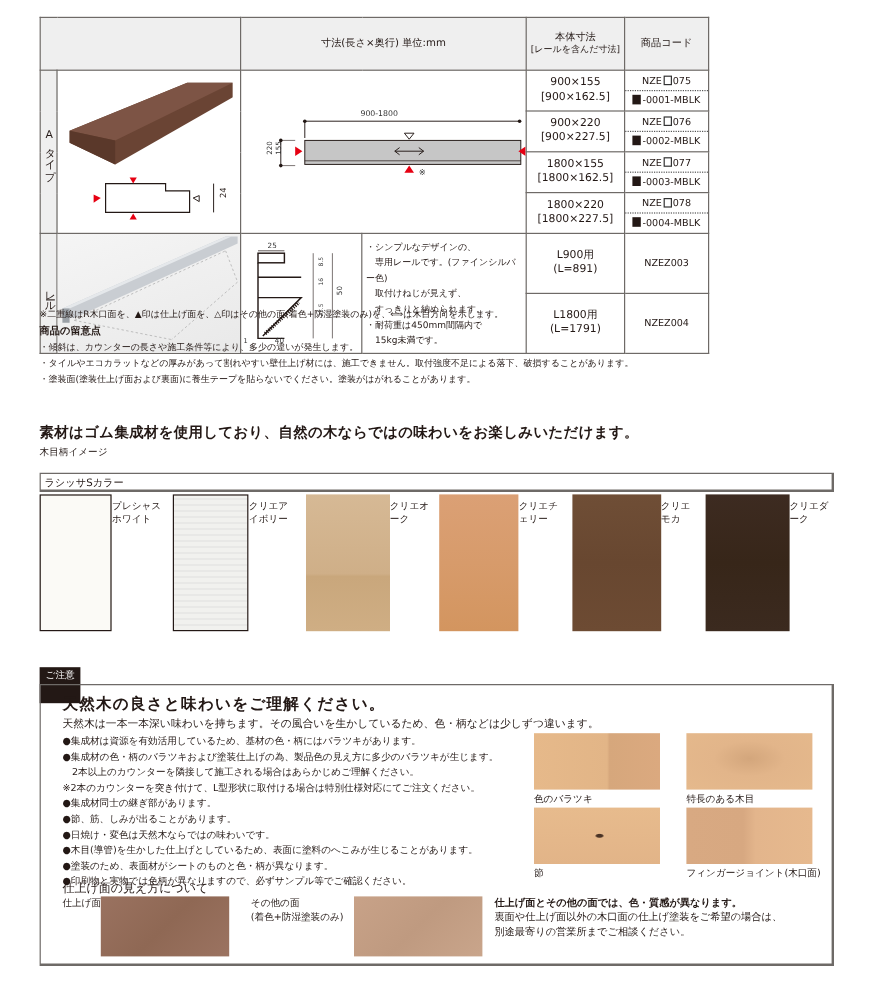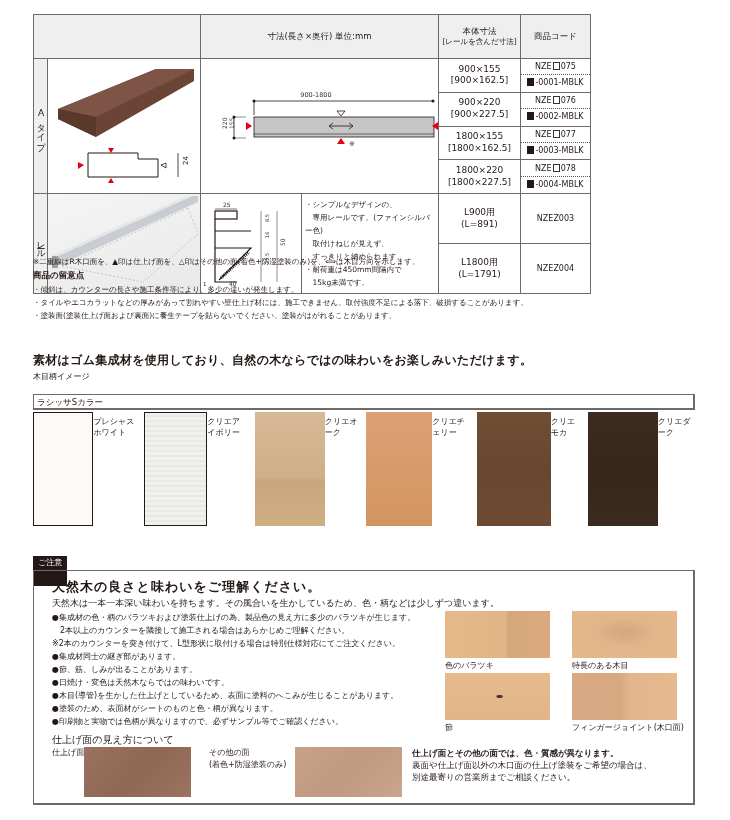--- a/index.html
+++ b/index.html
@@ -202,20 +202,21 @@
     <div class="box" style="background:linear-gradient(180deg,#3d2b21 0%,#372619 50%,#3b2a1f 100%)"></div>
     <div class="lbl">クリエダーク</div>
   </div>
 </div>
 
 <div class="caution-tag">ご注意</div>
 <div class="caution-box">
   <div class="abs" style="left:18px;top:7px;font-size:13px;font-weight:bold;letter-spacing:1px">天然木の良さと味わいをご理解ください。</div>
   <div class="abs" style="left:18px;top:26px;font-size:9px">天然木は一本一本深い味わいを持ちます。その風合いを生かしているため、色・柄などは少しずつ違います。</div>
   <div class="abs c-list" style="left:18px;top:40px;width:400px">
+    <div>●集成材は資源を有効活用しているため、基材の色・柄にはバラツキがあります。</div>
     <div>●集成材の色・柄のバラツキおよび塗装仕上げの為、製品色の見え方に多少のバラツキが生じます。</div>
     <div>　2本以上のカウンターを隣接して施工される場合はあらかじめご理解ください。</div>
     <div>※2本のカウンターを突き付けて、L型形状に取付ける場合は特別仕様対応にてご注文ください。</div>
     <div>●集成材同士の継ぎ部があります。</div>
     <div>●節、筋、しみが出ることがあります。</div>
     <div>●日焼け・変色は天然木ならではの味わいです。</div>
     <div>●木目(導管)を生かした仕上げとしているため、表面に塗料のへこみが生じることがあります。</div>
     <div>●塗装のため、表面材がシートのものと色・柄が異なります。</div>
     <div>●印刷物と実物では色柄が異なりますので、必ずサンプル等でご確認ください。</div>
   </div>

